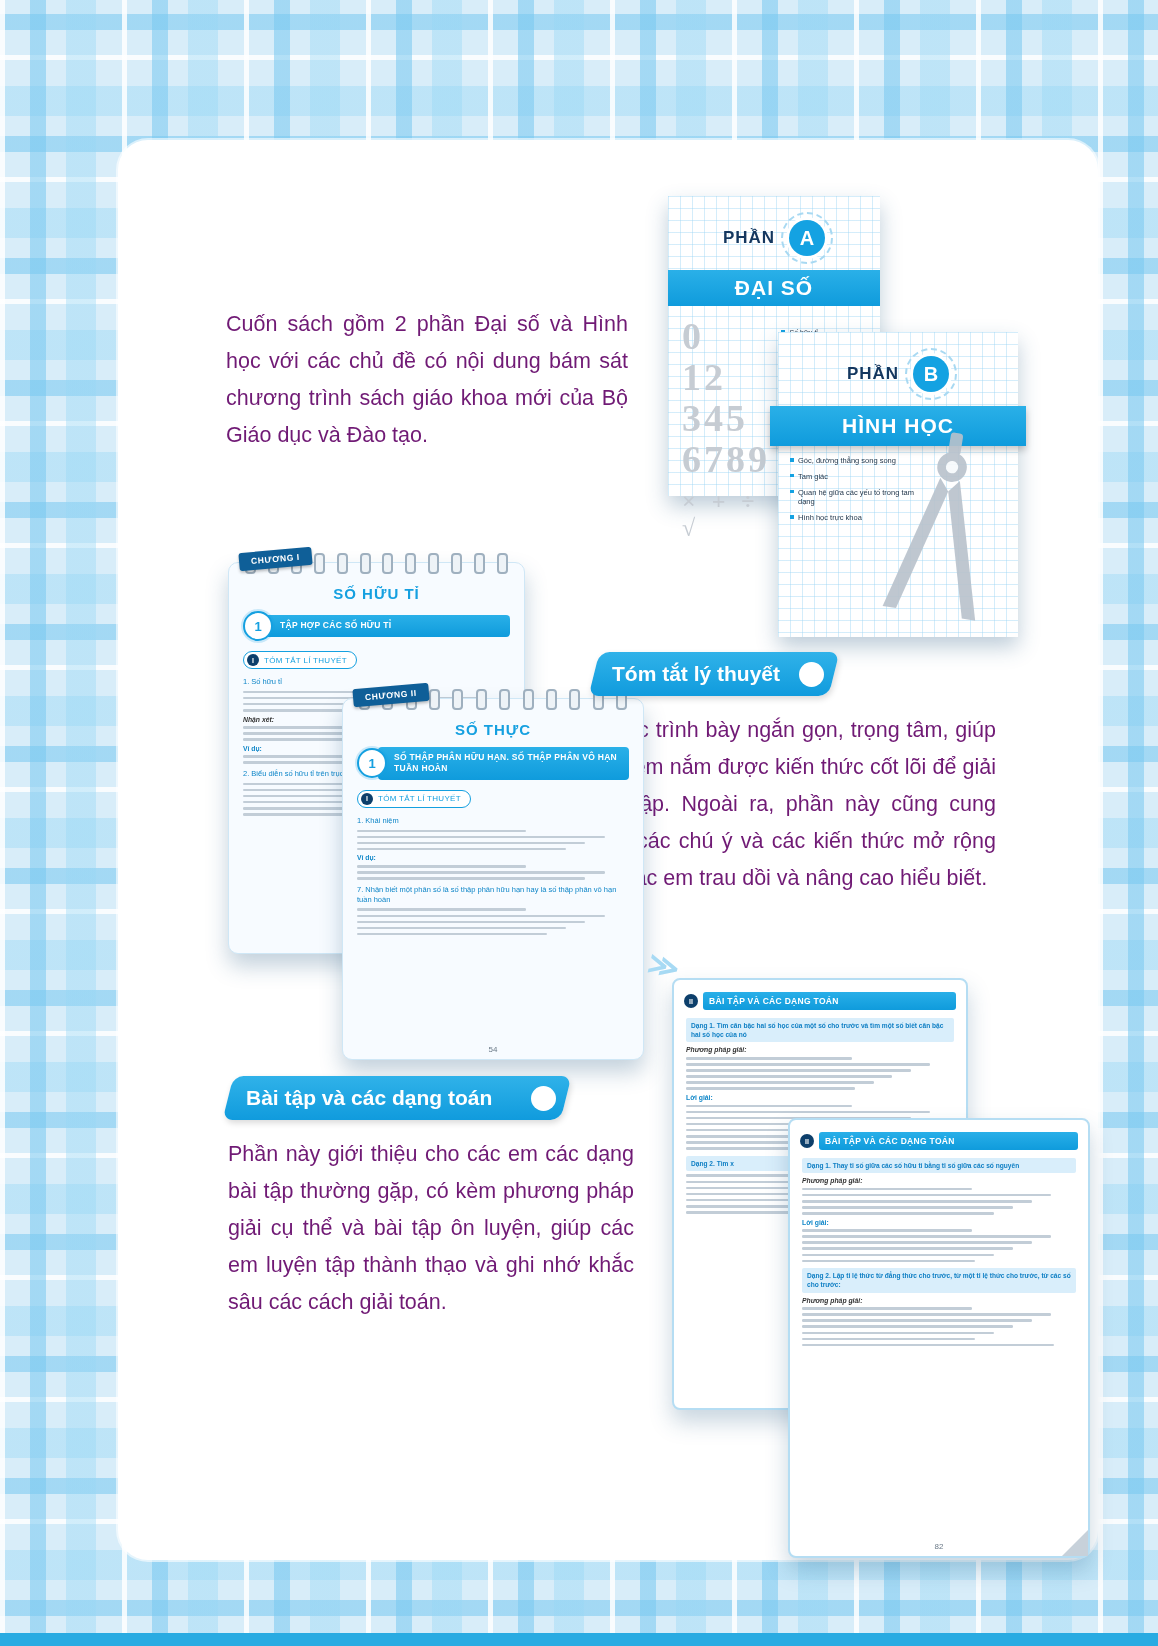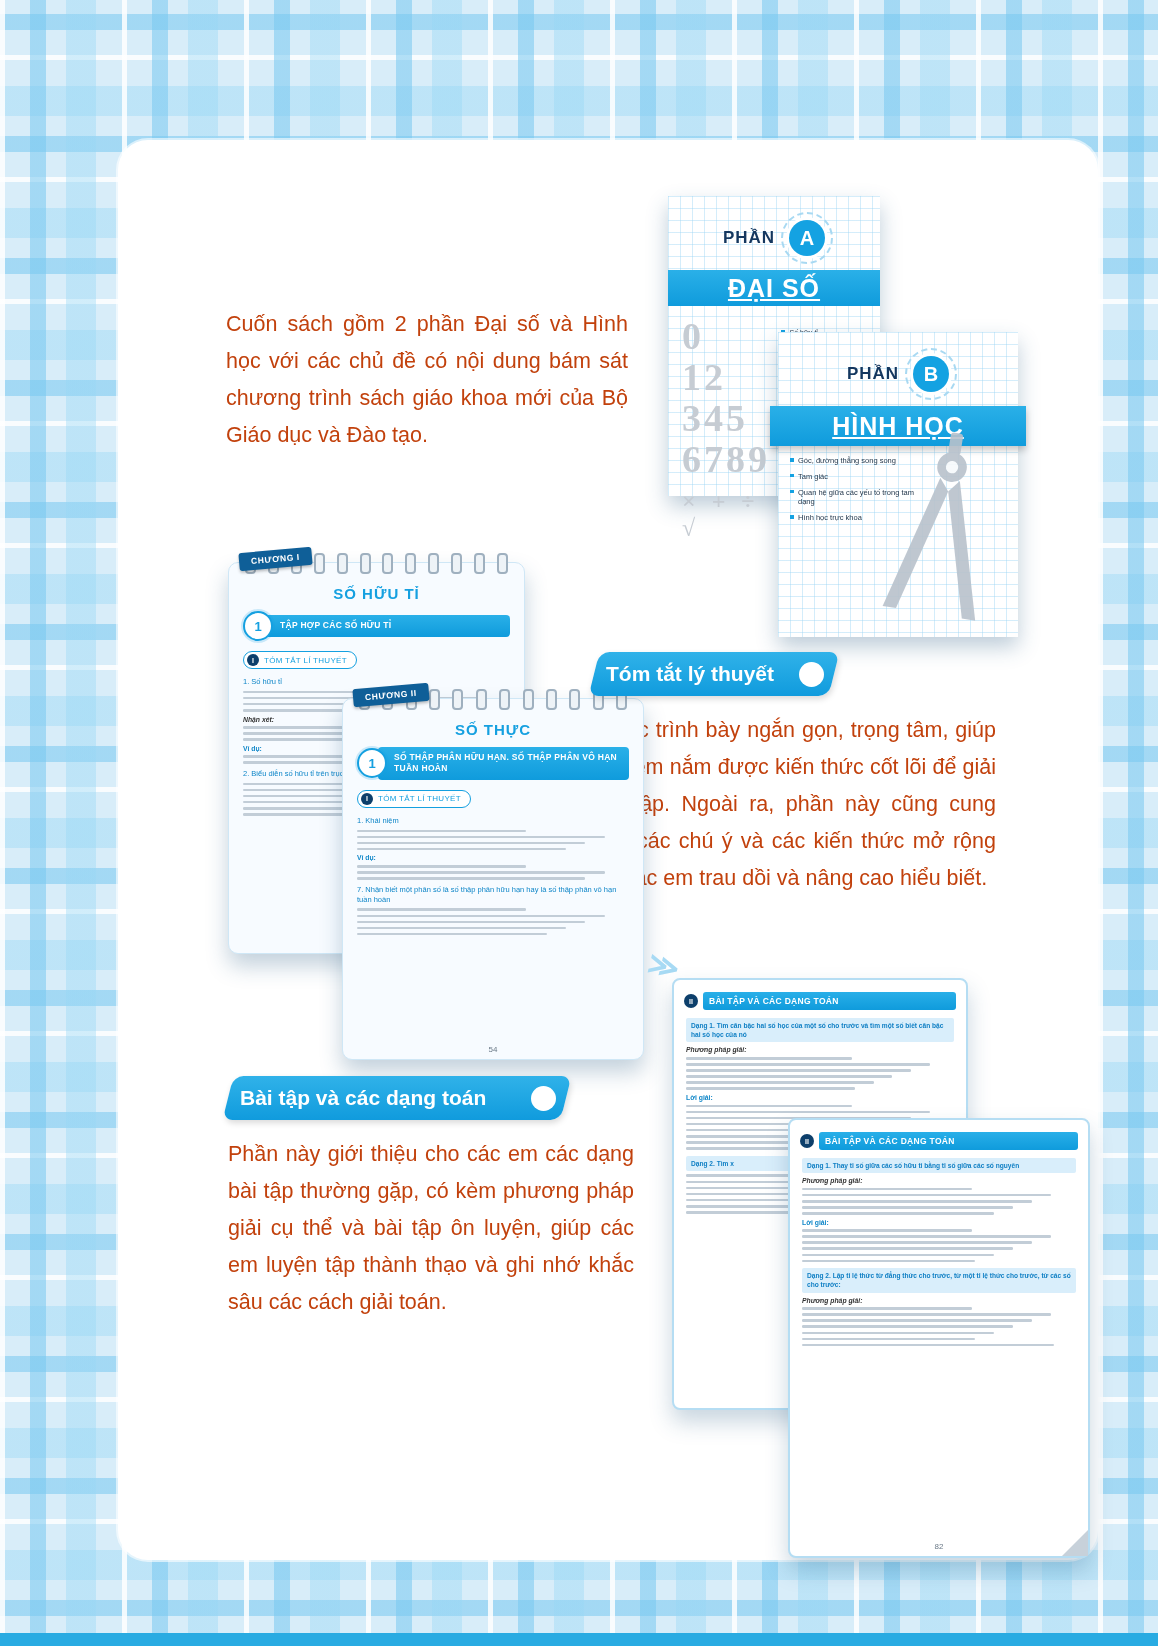--- a/index.html
+++ b/index.html
@@ -27,55 +27,55 @@
   .title-banner{position:absolute;left:132px;top:138px;width:338px;height:54px;
                 display:flex;align-items:center;z-index:10;}
   .title-banner::before{content:"";position:absolute;inset:0;border-radius:14px;
         background:linear-gradient(180deg,#38b6eb,#129fe0);
         transform:skewX(-16deg);transform-origin:bottom left;
         box-shadow:0 4px 0 rgba(10,110,160,.30);}
   .title-text{position:relative;color:#fff;font-weight:700;font-size:29px;
               padding-left:26px;letter-spacing:.6px;}
 
   
-  .para{position:absolute;margin:0;font-size:21.5px;line-height:1.72;color:#c2410c;
+  .para{position:absolute;margin:0;font-size:21.5px;line-height:1.72;color:#701a75;
         text-align:justify;z-index:4;}
   .intro{left:226px;top:306px;width:402px;}
   .theory-para{left:594px;top:712px;width:402px;}
   .practice-para{left:228px;top:1136px;width:406px;}
 
   
   .badge{position:absolute;height:44px;display:flex;align-items:center;
          justify-content:space-between;z-index:8;}
   .badge::before{content:"";position:absolute;inset:0;border-radius:10px;
         background:linear-gradient(180deg,#30b2e9,#109bdd);transform:skewX(-14deg);
         box-shadow:2px 3px 6px rgba(0,0,0,.15);}
   .badge-theory{left:594px;top:652px;width:240px;}
   .badge-practice{left:228px;top:1076px;width:338px;}
   .badge .label{position:relative;color:#fff;font-weight:700;font-size:21px;
-                padding-left:12px;white-space:nowrap;}
+                padding-left:18px;white-space:nowrap;}
   .badge .dot{position:relative;width:25px;height:25px;border-radius:50%;
               background:#fff;margin-right:10px;flex:none;}
 
   
   .book-card{position:absolute;background:#fff;
      background-image:linear-gradient(rgba(160,215,245,.45) 1px,transparent 1px),
                       linear-gradient(90deg,rgba(160,215,245,.45) 1px,transparent 1px);
      background-size:12px 12px;box-shadow:0 10px 20px rgba(40,90,130,.30);}
   .card-a{left:668px;top:196px;width:212px;height:300px;z-index:2;}
   .card-b{left:778px;top:332px;width:240px;height:305px;z-index:3;}
   .part-row{display:flex;align-items:center;justify-content:center;gap:14px;padding-top:24px;}
   .part-label{font-size:17px;font-weight:700;color:#14375f;letter-spacing:1px;}
   .part-circle{position:relative;width:36px;height:36px;border-radius:50%;background:#14a2e2;
      color:#fff;font-weight:700;font-size:20px;display:flex;align-items:center;justify-content:center;
      box-shadow:0 0 0 3px #fff;}
   .part-circle::after{content:"";position:absolute;inset:-8px;border:2px dashed #a8d9f2;border-radius:50%;}
   .part-banner{margin-top:14px;height:36px;background:linear-gradient(180deg,#2ab0e8,#0f9bdc);
      display:flex;align-items:center;justify-content:center;}
-  .part-banner span{color:#fff;font-weight:700;font-size:25px;letter-spacing:1px;text-decoration:underline;}
+  .part-banner span{color:#fff;font-weight:700;font-size:21px;letter-spacing:1px;}
   .card-b .part-banner{margin-left:-8px;margin-right:-8px;height:40px;
      box-shadow:0 4px 7px rgba(0,0,0,.22);}
   .card-a-body{display:flex;padding:10px 8px 0 10px;}
   .numbers{flex:1.15;color:#c6ccd3;font-family:"Liberation Serif",serif;font-weight:700;
      padding-left:4px;}
   .numbers .n{font-size:38px;line-height:1.08;letter-spacing:3px;}
   .numbers .sym{font-size:24px;letter-spacing:5px;margin-top:8px;}
   .mini-bullets{flex:1;list-style:none;margin:6px 0 0;padding:0 4px 0 0;}
   .mini-bullets li{font-size:7px;color:#24384c;margin:6px 0;padding-left:8px;position:relative;line-height:1.3;}
   .mini-bullets li::before{content:"";position:absolute;left:0;top:2px;width:3.5px;height:3.5px;background:#14a2e2;}

